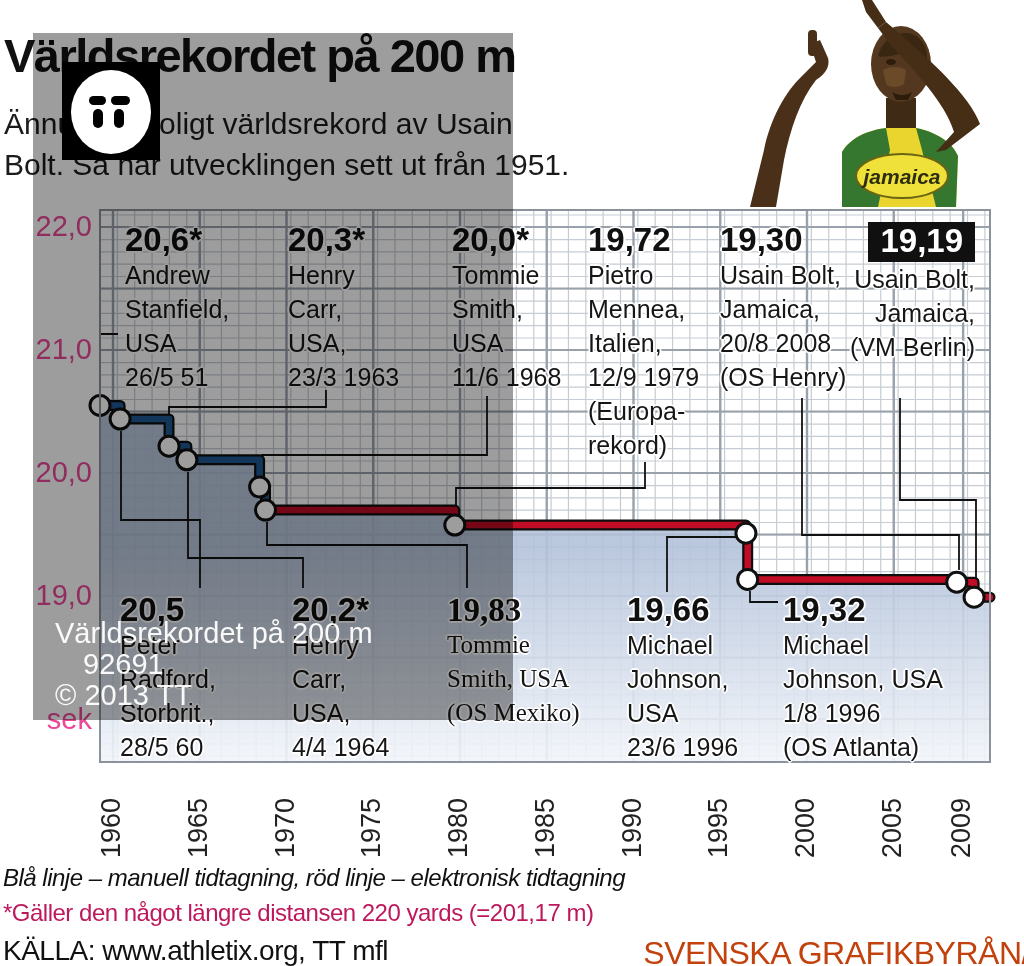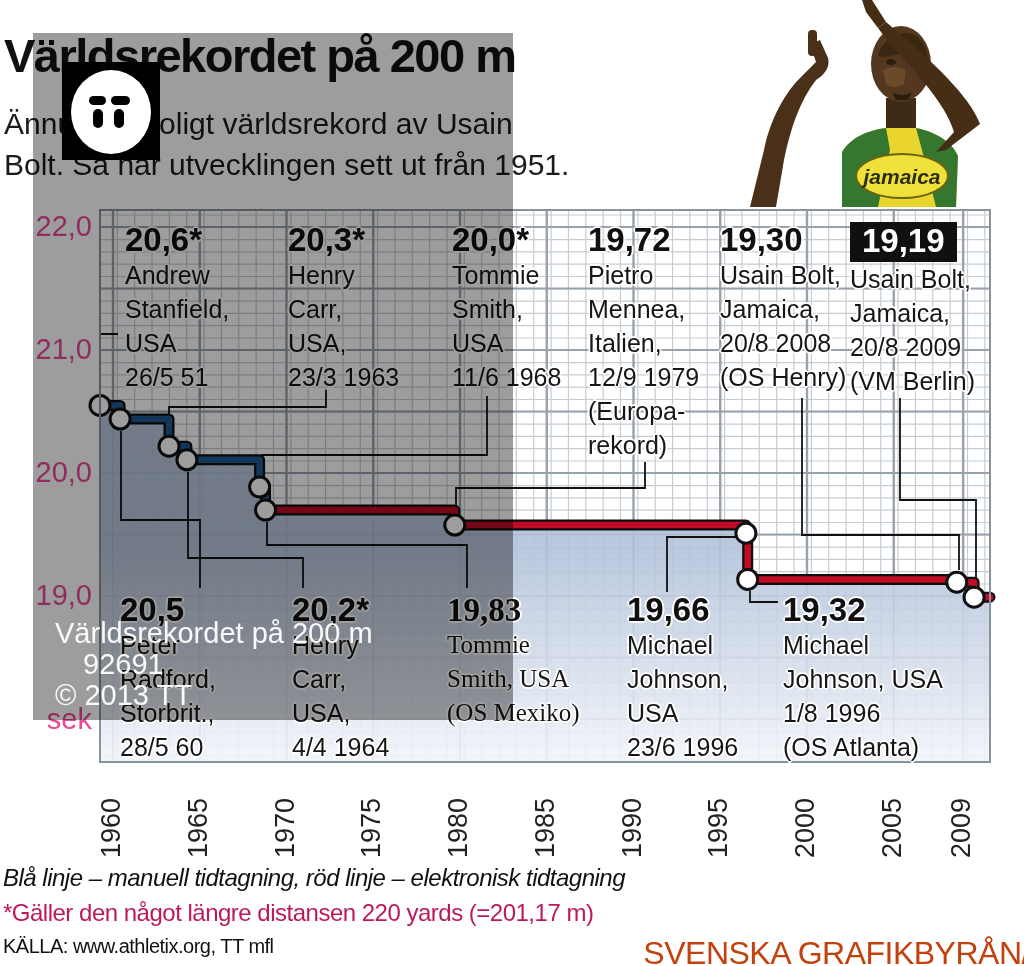--- a/index.html
+++ b/index.html
@@ -22,21 +22,21 @@
   .ann .rec-time.hl{background:#101010;color:#ffffff;text-shadow:none;padding:1px 12px 3px 12px;}
   .ann .rec-line{font-size:25px;line-height:34px;color:#161616;
        text-shadow:-2px 0 0 rgba(255,255,255,.85),2px 0 0 rgba(255,255,255,.85),
                    0 -2px 0 rgba(255,255,255,.85),0 2px 0 rgba(255,255,255,.85),
                    -1px -1px 0 rgba(255,255,255,.85),1px 1px 0 rgba(255,255,255,.85),
                    1px -1px 0 rgba(255,255,255,.85),-1px 1px 0 rgba(255,255,255,.85);}
   .overlay{left:33px;top:33px;width:480px;height:687px;background:rgba(0,0,0,0.385);}
   .wm-text{font-size:29px;color:rgba(255,255,255,0.95);}
   .footer-legend{left:3px;top:864px;font-size:24px;font-style:italic;color:#111;letter-spacing:-0.5px;}
   .footer-note{left:3px;top:899px;font-size:24px;color:#be185d;letter-spacing:-0.5px;}
-  .footer-source{left:3px;top:935px;font-size:20px;color:#111;letter-spacing:-0.5px;}
+  .footer-source{left:3px;top:935px;font-size:28px;color:#111;letter-spacing:-0.5px;}
   .footer-credit{right:4px;top:935px;font-size:32px;color:#c2410c;letter-spacing:-0.5px;text-align:right;}
 </style>
 </head>
 <body>
 
 <div class="page">
 
   <svg id="chart-svg" width="1024" height="966">
     <defs>
       <linearGradient id="areaGrad" x1="0" y1="0.4" x2="0" y2="1">
@@ -261,21 +261,21 @@
       <div class="ann" style="left: 125px; top: 222px;"><div class="rec-time" style="display: inline-block;">20,6*</div><div class="rec-line">Andrew</div><div class="rec-line">Stanfield,</div><div class="rec-line">USA</div><div class="rec-line">26/5 51</div></div>
       <div class="ann" style="left: 120px; top: 592px;"><div class="rec-time" style="display: inline-block;">20,5</div><div class="rec-line">Peter</div><div class="rec-line">Radford,</div><div class="rec-line">Storbrit.,</div><div class="rec-line">28/5 60</div></div>
       <div class="ann" style="left: 288px; top: 222px;"><div class="rec-time" style="display: inline-block;">20,3*</div><div class="rec-line">Henry</div><div class="rec-line">Carr,</div><div class="rec-line">USA,</div><div class="rec-line">23/3 1963</div></div>
       <div class="ann" style="left: 292px; top: 592px;"><div class="rec-time" style="display: inline-block;">20,2*</div><div class="rec-line">Henry</div><div class="rec-line">Carr,</div><div class="rec-line">USA,</div><div class="rec-line">4/4 1964</div></div>
       <div class="ann" style="left: 452px; top: 222px;"><div class="rec-time" style="display: inline-block;">20,0*</div><div class="rec-line">Tommie</div><div class="rec-line">Smith,</div><div class="rec-line">USA</div><div class="rec-line">11/6 1968</div></div>
       <div class="ann" style="left: 447px; top: 592px; font-family: Liberation Serif, serif;"><div class="rec-time" style="display: inline-block;">19,83</div><div class="rec-line">Tommie</div><div class="rec-line">Smith, USA</div><div class="rec-line">(OS Mexiko)</div></div>
       <div class="ann" style="left: 588px; top: 222px;"><div class="rec-time" style="display: inline-block;">19,72</div><div class="rec-line">Pietro</div><div class="rec-line">Mennea,</div><div class="rec-line">Italien,</div><div class="rec-line">12/9 1979</div><div class="rec-line">(Europa-</div><div class="rec-line">rekord)</div></div>
       <div class="ann" style="left: 627px; top: 592px;"><div class="rec-time" style="display: inline-block;">19,66</div><div class="rec-line">Michael</div><div class="rec-line">Johnson,</div><div class="rec-line">USA</div><div class="rec-line">23/6 1996</div></div>
       <div class="ann" style="left: 783px; top: 592px;"><div class="rec-time" style="display: inline-block;">19,32</div><div class="rec-line">Michael</div><div class="rec-line">Johnson, USA</div><div class="rec-line">1/8 1996</div><div class="rec-line">(OS Atlanta)</div></div>
       <div class="ann" style="left: 720px; top: 222px;"><div class="rec-time" style="display: inline-block;">19,30</div><div class="rec-line">Usain Bolt,</div><div class="rec-line">Jamaica,</div><div class="rec-line">20/8 2008</div><div class="rec-line">(OS Henry)</div></div>
-      <div class="ann" style="left: 850px; top: 222px;"><div class="rec-time hl" style="display: inline-block;">19,19</div><div class="rec-line">Usain Bolt,</div><div class="rec-line">Jamaica,</div><div class="rec-line">20/8 2009</div><div class="rec-line">(VM Berlin)</div></div>
+      <div class="ann" style="left: 850px; top: 222px; text-align: right;"><div class="rec-time hl" style="display: inline-block;">19,19</div><div class="rec-line">Usain Bolt,</div><div class="rec-line">Jamaica,</div><div class="rec-line">(VM Berlin)</div></div>
     </div>
 
   <div class="abs overlay"></div>
 
   <svg class="abs" style="left:62px;top:62px;" width="98" height="98" viewBox="0 0 98 98">
     <rect x="0" y="0" width="98" height="98" fill="#000000"></rect>
     <ellipse cx="49" cy="50" rx="40" ry="42" fill="#ffffff"></ellipse>
     <rect x="27" y="34" width="17" height="9" rx="4.5" fill="#000000"></rect>
     <rect x="49" y="34" width="19" height="9" rx="4.5" fill="#000000"></rect>
     <rect x="31" y="47" width="10" height="19" rx="5" fill="#000000"></rect>

